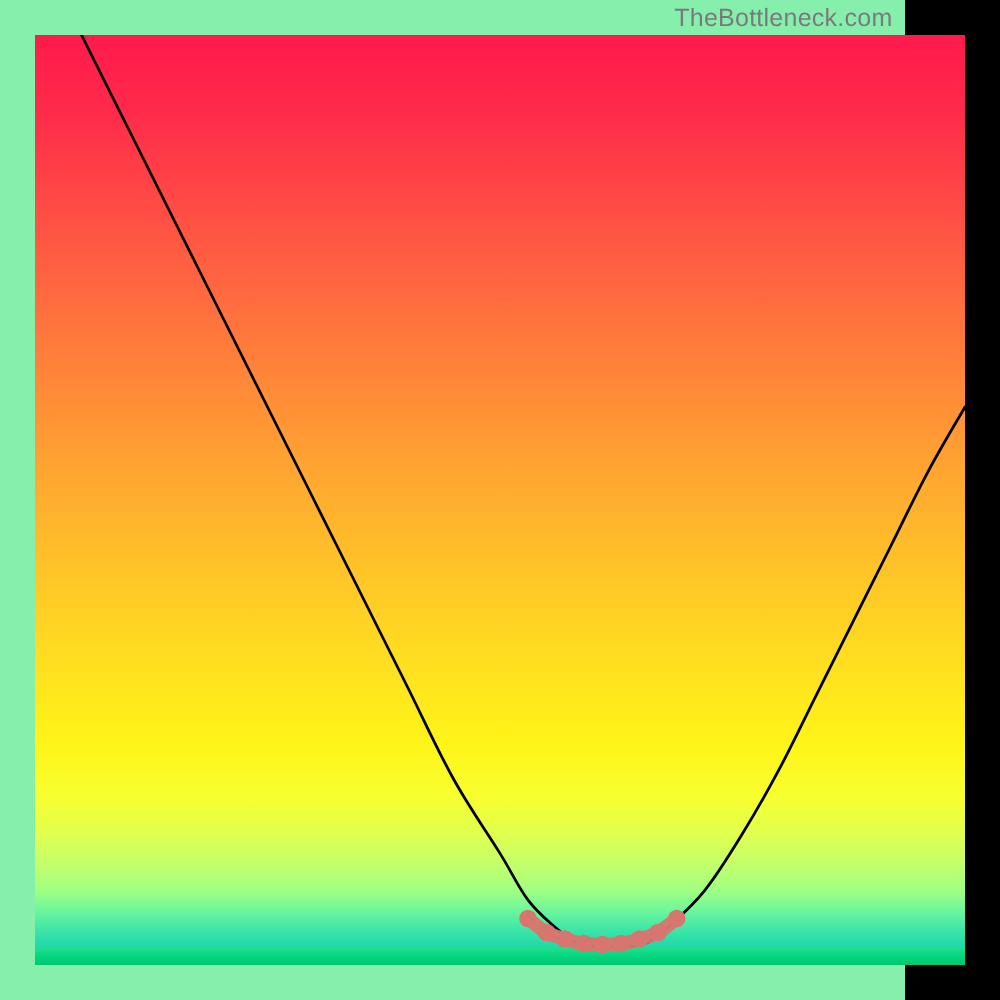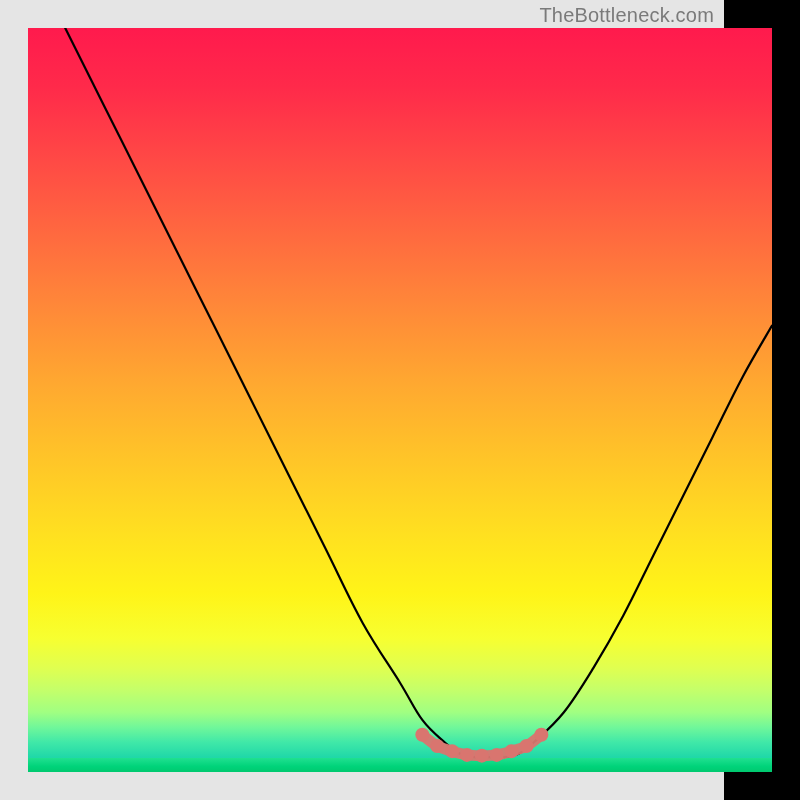--- a/index.html
+++ b/index.html
@@ -8,21 +8,21 @@
     width: 800px;
     height: 800px;
     background: #000;
     overflow: hidden;
     font-family: Arial, Helvetica, sans-serif;
   }
   .stage {
     position: relative;
     width: 724px;
     height: 800px;
-    background: #e5e5e5;
+    background: #86efac;
   }
   .plot-area {
     position: absolute;
     left: 28px;
     top: 28px;
     width: 744px;
     height: 744px;
     overflow: hidden;
   }
   .gradient {

